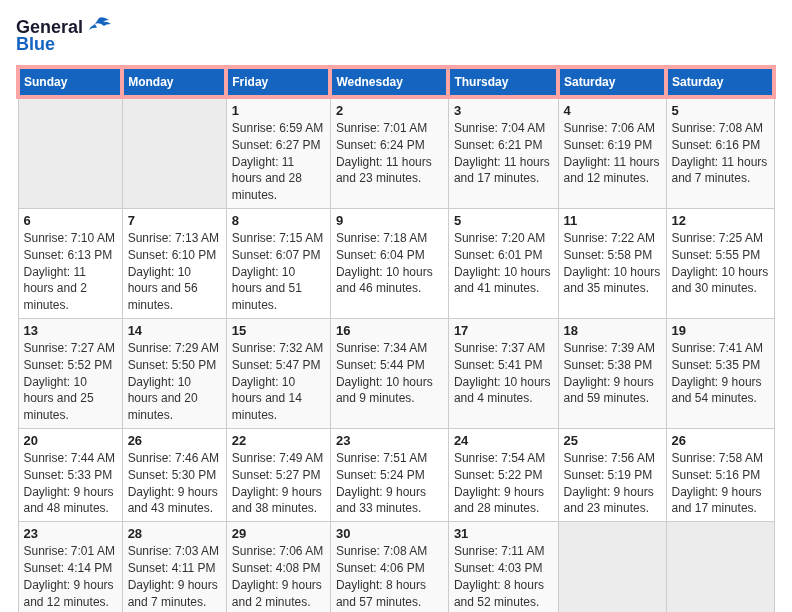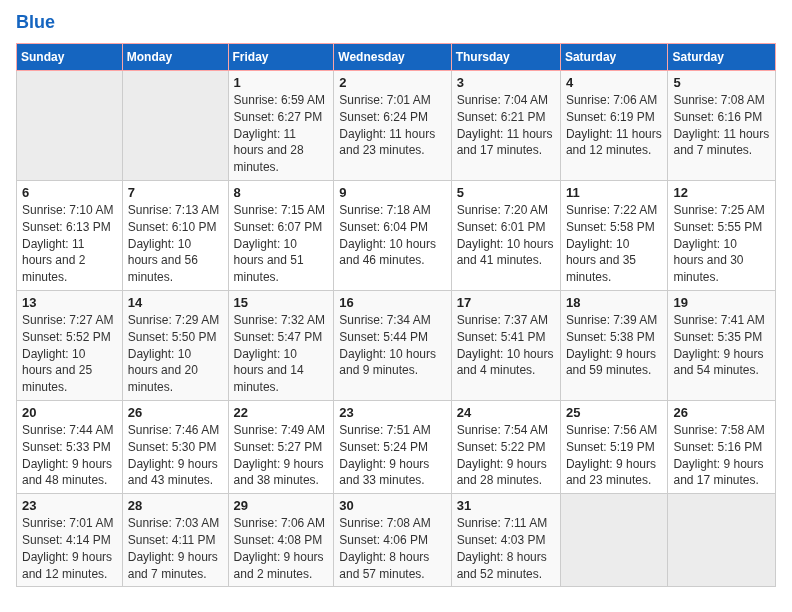--- a/index.html
+++ b/index.html
@@ -42,21 +42,21 @@
       border-collapse: collapse;
       font-size: 11px;
     }
     thead tr th {
       background: #1565c0;
       color: #fff;
       padding: 6px 4px;
       text-align: left;
       font-size: 12px;
       font-weight: bold;
-      border: 1px solid #fca5a5;
+      border: 4px solid #fca5a5;
     }
     tbody tr td {
       vertical-align: top;
       padding: 4px 5px;
       border: 1px solid #ccc;
       min-height: 70px;
       height: 80px;
       color: #222;
       background: #fff;
     }
@@ -76,20 +76,27 @@
     }
     td.empty {
       background: #ececec !important;
     }
   </style>
 </head>
 <body>
 
 <div class="header">
   <div class="logo">
+    <div class="logo-line">
+      <span style="font-size:18px;font-weight:bold;color:#1a1a2e;">General</span>
+      <svg width="28" height="22" viewBox="0 0 28 22" style="margin-left:2px;">
+        <path d="M14,2 Q18,0 24,4 Q20,4 18,6 Q22,5 26,8 Q21,8 19,10 Q15,6 10,8 Q12,5 14,2Z" fill="#1565c0"></path>
+        <path d="M10,8 Q6,10 4,14 Q8,11 12,12 Q11,10 10,8Z" fill="#1565c0"></path>
+      </svg>
+    </div>
     <span style="font-size:18px;font-weight:bold;color:#1565c0;margin-top:-4px;">Blue</span>
   </div>
   <div class="title-section">
     <div class="month-title"></div>
     <div class="location"></div>
   </div>
 </div>
 
 <table>
   <thead>

